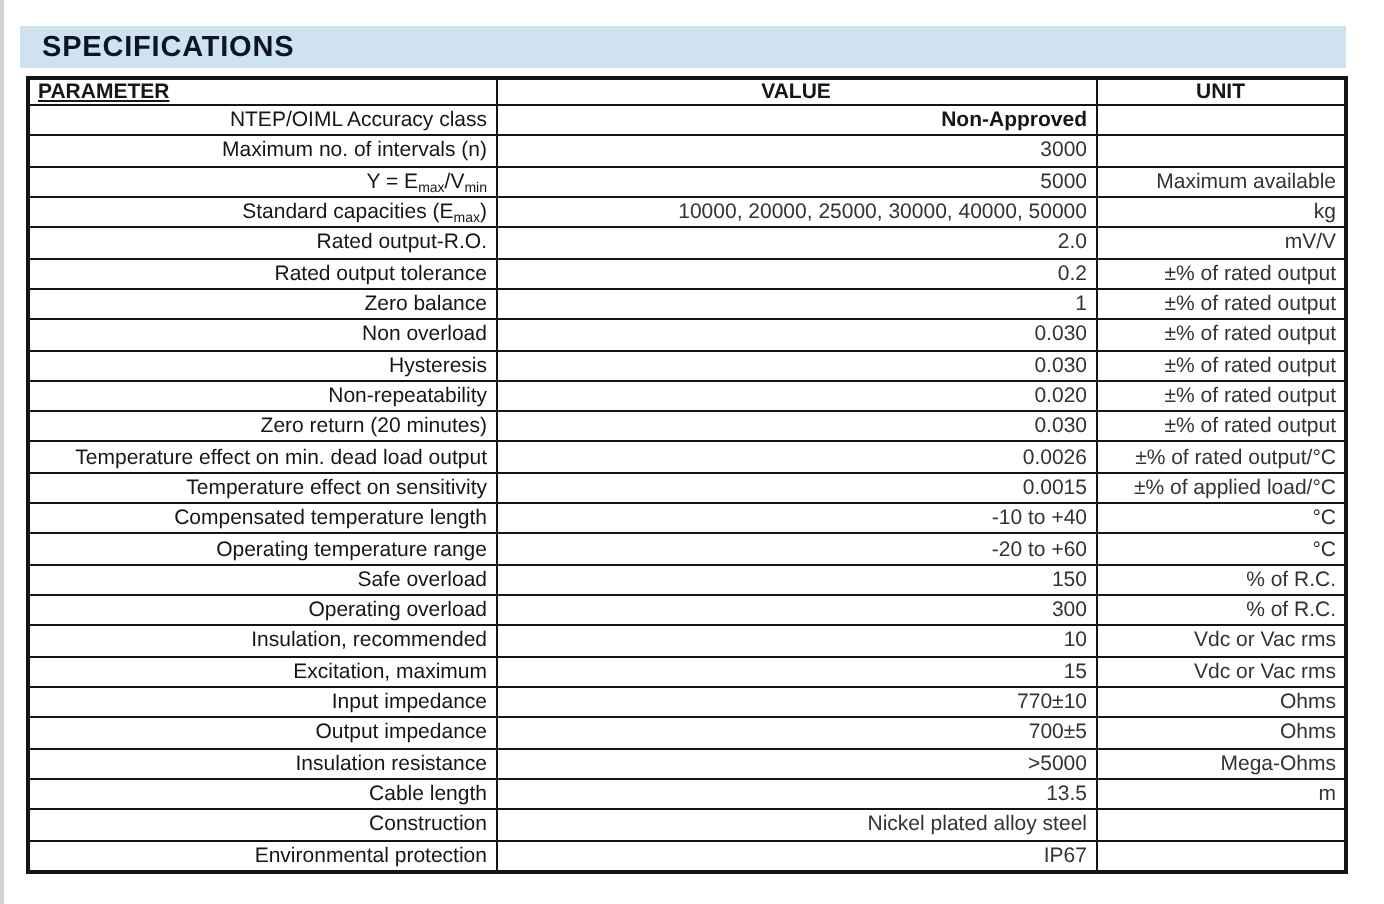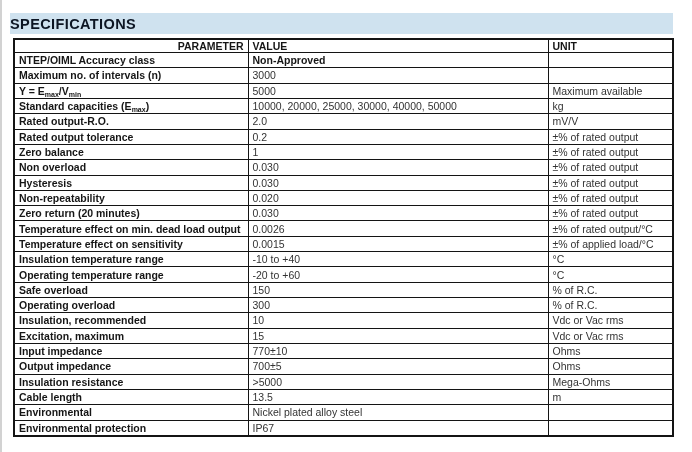--- a/index.html
+++ b/index.html
@@ -24,20 +24,21 @@
     width: 663px; height: 21px;
     background: var(--title-bar-bg, #cfe2ef);
     display: flex;
     align-items: center;
   }
   .title-bar .title {
     font-size: 14.5px;
     font-weight: bold;
     color: var(--title-text, #0c1523);
     letter-spacing: 0.4px;
+    padding-left: 11px;
   }
   .spec-table {
     position: absolute;
     left: 13px; top: 38px;
     width: 659px; height: 399px;
     border-collapse: collapse;
     table-layout: fixed;
     border: 2px solid var(--table-border, #141414);
   }
   .spec-table th, .spec-table td {
@@ -45,30 +46,30 @@
     padding: 0 4px;
     font-size: 10.5px;
     line-height: 12px;
     white-space: nowrap;
     overflow: hidden;
     vertical-align: middle;
   }
   .spec-table th {
     font-weight: bold;
     color: var(--param-text, #161616);
-    text-align: left;
-  }
-  .spec-table th.param-h { text-align: right; }
+    text-align: center;
+  }
+  .spec-table th.param-h { text-align: left; text-decoration: underline; }
   .spec-table td.param {
-    font-weight: bold;
+    font-weight: normal;
     color: var(--param-text, #161616);
-    text-align: left;
+    text-align: right;
   }
   .spec-table td.value, .spec-table td.unit {
-    text-align: left;
+    text-align: right;
     color: var(--value-text, #333333);
     font-weight: normal;
   }
   .spec-table td.value.bold { font-weight: bold; color: var(--param-text, #161616); }
   .spec-table sub {
     font-size: 7px;
     vertical-align: -2px;
     line-height: 0;
   }
   col.c-param { width: 234px; }
@@ -157,21 +158,21 @@
         <td class="param">Temperature effect on min. dead load output</td>
         <td class="value">0.0026</td>
         <td class="unit">±% of rated output/°C</td>
       </tr>
       <tr>
         <td class="param">Temperature effect on sensitivity</td>
         <td class="value">0.0015</td>
         <td class="unit">±% of applied load/°C</td>
       </tr>
       <tr>
-        <td class="param">Insulation temperature range</td>
+        <td class="param">Compensated temperature length</td>
         <td class="value">-10 to +40</td>
         <td class="unit">°C</td>
       </tr>
       <tr>
         <td class="param">Operating temperature range</td>
         <td class="value">-20 to +60</td>
         <td class="unit">°C</td>
       </tr>
       <tr>
         <td class="param">Safe overload</td>
@@ -207,21 +208,21 @@
         <td class="param">Insulation resistance</td>
         <td class="value">&gt;5000</td>
         <td class="unit">Mega-Ohms</td>
       </tr>
       <tr>
         <td class="param">Cable length</td>
         <td class="value">13.5</td>
         <td class="unit">m</td>
       </tr>
       <tr>
-        <td class="param">Environmental</td>
+        <td class="param">Construction</td>
         <td class="value">Nickel plated alloy steel</td>
         <td class="unit"></td>
       </tr>
       <tr>
         <td class="param">Environmental protection</td>
         <td class="value">IP67</td>
         <td class="unit"></td>
       </tr>
     </tbody>
 </table>

